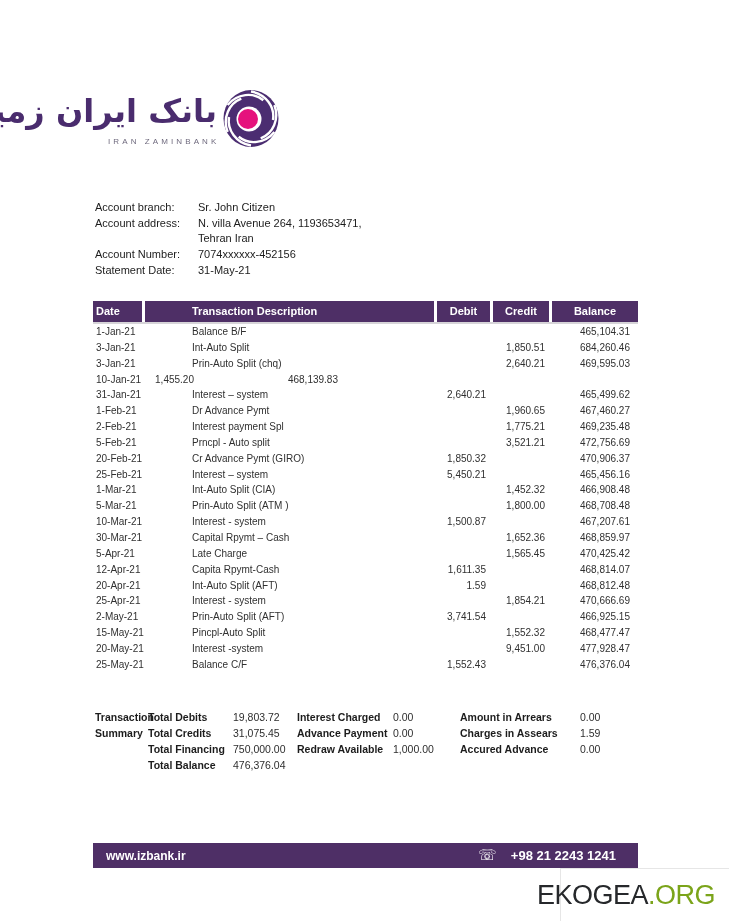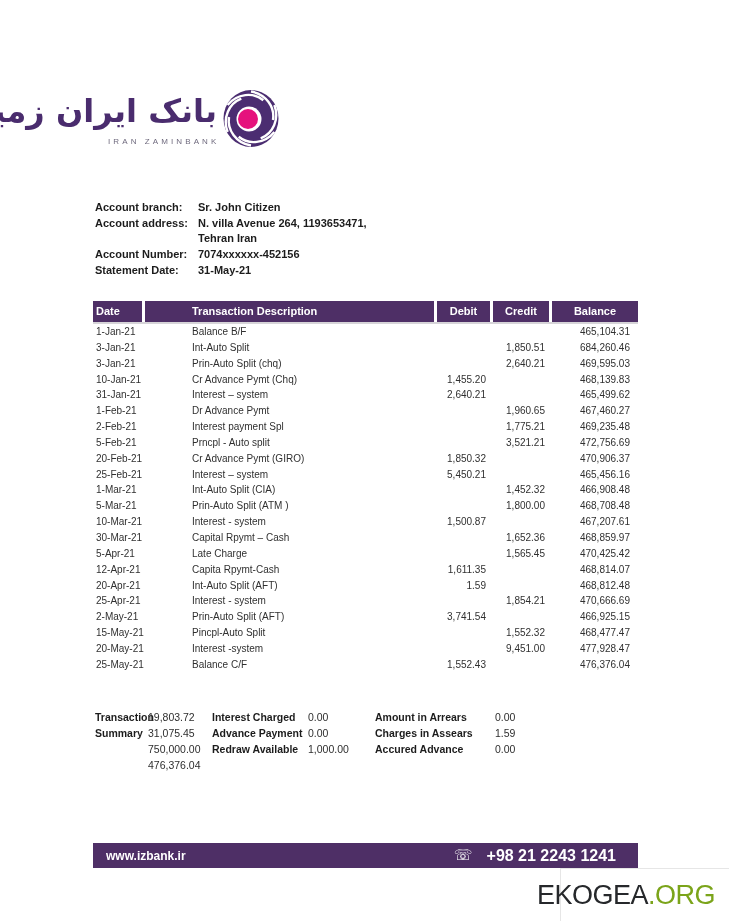--- a/index.html
+++ b/index.html
@@ -9,21 +9,21 @@
   
   .logo-block{position:absolute;left:95px;top:85px;width:195px;height:70px;}
   .persian-name{position:absolute;left:0;top:2px;width:122px;text-align:center;
       direction:rtl;font-family:"DejaVu Sans",sans-serif;font-size:32px;font-weight:bold;
       color:#4a2c6e;line-height:48px;white-space:nowrap;}
   .latin-name{position:absolute;left:13px;top:52px;font-size:8px;letter-spacing:3.1px;
       color:#6f6a7e;white-space:nowrap;}
   .emblem{position:absolute;left:223px;top:89px;}
 
   
-  .account{position:absolute;left:95px;top:200px;font-size:11px;font-weight:bold;color:#1c1c1c;}
+  .account{position:absolute;left:95px;top:200px;font-size:11px;font-weight:normal;color:#1c1c1c;}
   .acct-row{display:flex;line-height:15.7px;}
   .acct-label{width:103px;}
   .acct-value{white-space:nowrap;}
 
   
   .stmt-table{position:absolute;left:93px;top:301px;width:545px;}
   .thead{display:flex;height:21px;line-height:21px;background:#4e2f66;color:#fff;
       font-size:11px;font-weight:bold;border-bottom:2px solid #d6d4d8;}
   .thead .cell{box-sizing:border-box;height:21px;background:#4e2f66;}
   .thead .cell:not(:last-child){border-right:3px solid #ffffff;}
@@ -49,21 +49,21 @@
   .w-valB{width:67px;}
   .w-labC{width:120px;font-weight:bold;color:#1c1c1c;}
   .w-valC{width:60px;}
 
   
   .footer-bar{position:absolute;left:93px;top:843px;width:545px;height:25px;background:#4e2f66;
       display:flex;align-items:center;justify-content:space-between;color:#fff;}
   .footer-site{font-size:12px;font-weight:bold;padding-left:13px;}
   .footer-right{display:flex;align-items:center;padding-right:22px;}
   .phone-icon{font-family:"DejaVu Sans",sans-serif;font-size:15px;margin-right:14px;line-height:1;}
-  .footer-phone{font-size:16px;font-weight:bold;}
+  .footer-phone{font-size:13px;font-weight:bold;}
 
   
   .watermark{position:absolute;left:560px;top:868px;width:169px;height:53px;
       border-top:1px solid #e6e6e6;border-left:1px solid #e6e6e6;
       display:flex;align-items:center;justify-content:flex-end;padding-right:14px;box-sizing:border-box;}
   .wm-text{font-size:27px;letter-spacing:-0.5px;color:#26282b;white-space:nowrap;}
   .wm-suffix{color:#7ba41a;}
 </style>
 </head>
 <body>
@@ -136,21 +136,20 @@
         </div>
         <div class="trow">
           <div class="cell col-date">3-Jan-21</div>
           <div class="cell col-desc">Prin-Auto Split (chq)</div>
           <div class="cell col-debit"></div>
           <div class="cell col-credit">2,640.21</div>
           <div class="cell col-balance">469,595.03</div>
         </div>
         <div class="trow">
           <div class="cell col-date">10-Jan-21</div>
-          <div class="cell col-desc">Cr Advance Pymt (Chq)</div>
           <div class="cell col-debit">1,455.20</div>
           <div class="cell col-credit"></div>
           <div class="cell col-balance">468,139.83</div>
         </div>
         <div class="trow">
           <div class="cell col-date">31-Jan-21</div>
           <div class="cell col-desc">Interest – system</div>
           <div class="cell col-debit">2,640.21</div>
           <div class="cell col-credit"></div>
           <div class="cell col-balance">465,499.62</div>
@@ -275,20 +274,26 @@
           <div class="cell col-balance">476,376.04</div>
         </div>
       </div>
   </div>
 
   <div class="summary">
     <div class="sum-stack sum-title">
       <div>Transaction</div>
       <div>Summary</div>
     </div>
+    <div class="sum-stack w-labA" id="sum-lab-1">
+        <div>Total Debits</div>
+        <div>Total Credits</div>
+        <div>Total Financing</div>
+        <div>Total Balance</div>
+      </div>
     <div class="sum-stack w-valA" id="sum-val-1">
         <div>19,803.72</div>
         <div>31,075.45</div>
         <div>750,000.00</div>
         <div>476,376.04</div>
       </div>
     <div class="sum-stack w-labB" id="sum-lab-2">
         <div>Interest Charged</div>
         <div>Advance Payment</div>
         <div>Redraw Available</div>

